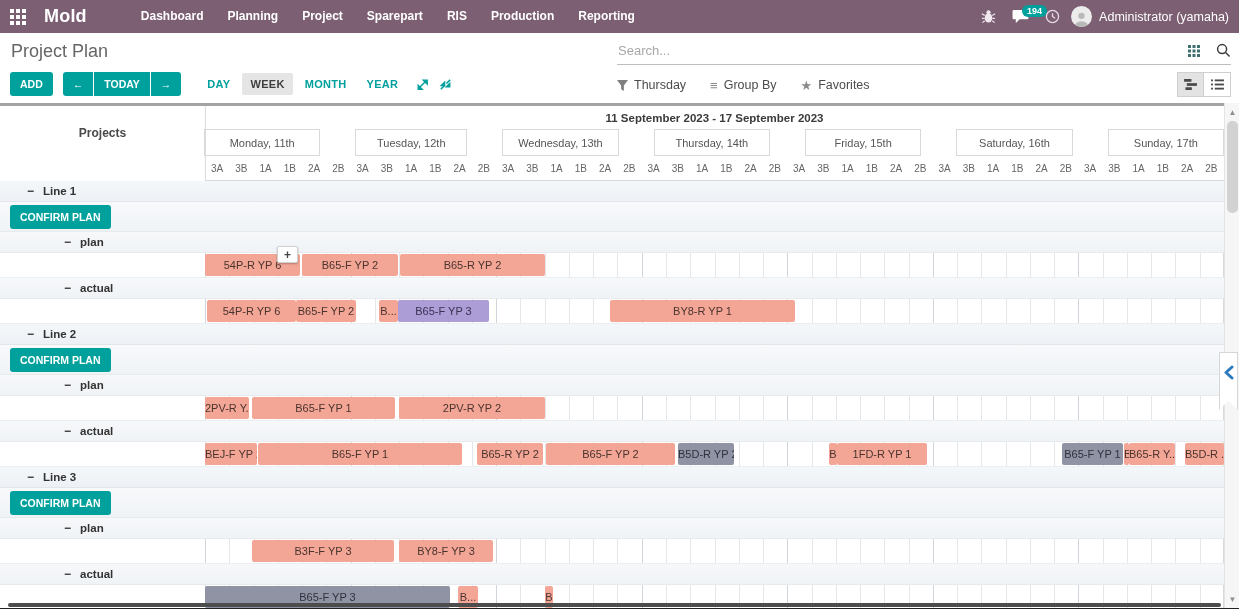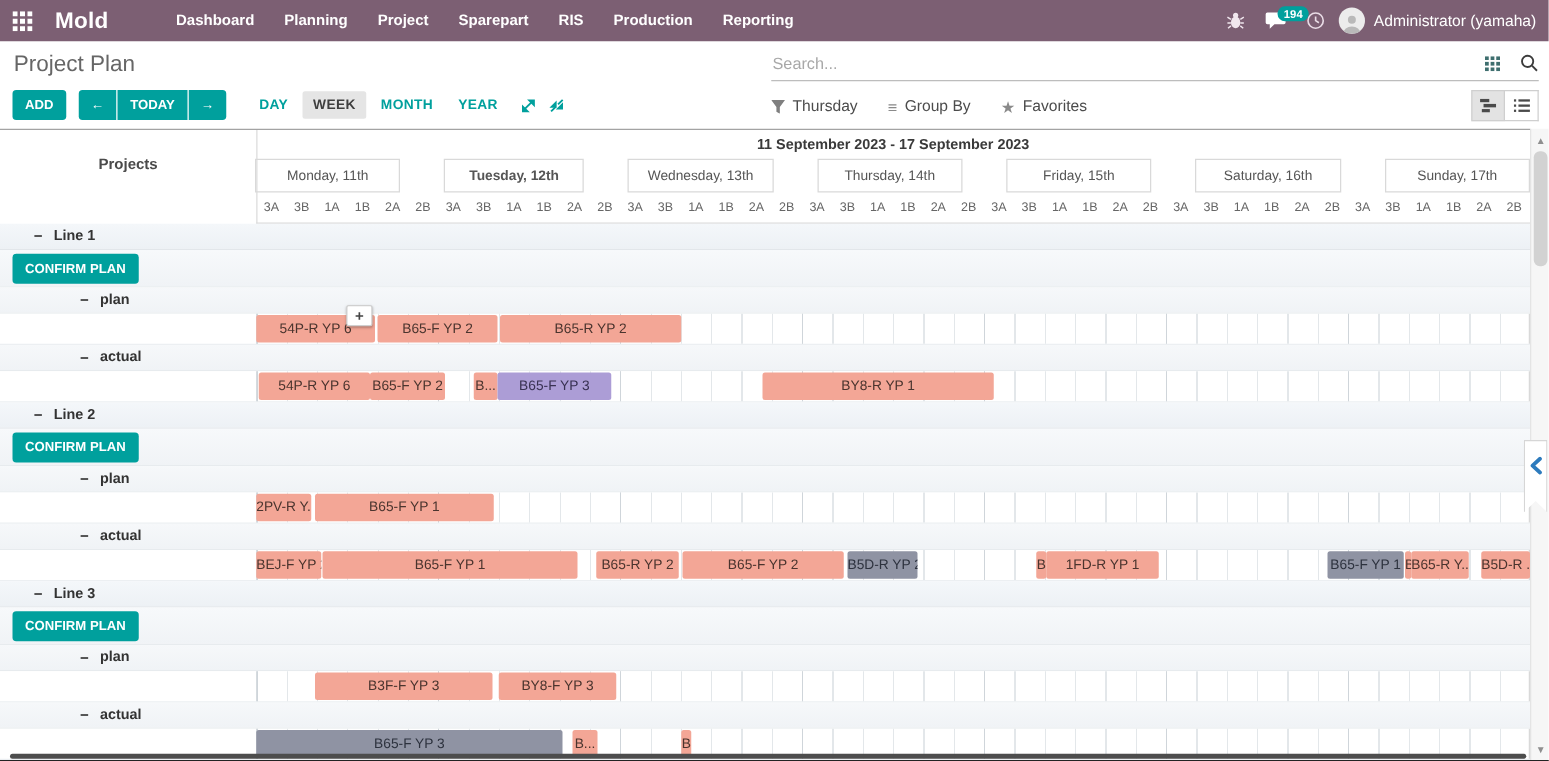--- a/index.html
+++ b/index.html
@@ -44,21 +44,21 @@
   .zoom-icons { display:flex; gap:10px; margin-left:10px; align-items:center; }
   .tb-filters { position:absolute; left:617px; top:2px; height:26px; display:flex; align-items:center; gap:24px; }
   .filter-item { display:flex; align-items:center; gap:6px; font-size:12.5px; color:#4c4c4c; cursor:pointer; }
   .filter-glyph { color:#8a8a8a; font-size:13px; }
   .view-switcher { position:absolute; right:8px; top:2px; display:flex; }
   .vs-btn { width:27px; height:25px; border:1px solid #cfcfcf; background:#fff; display:flex; align-items:center; justify-content:center; cursor:pointer; }
   .vs-btn + .vs-btn { border-left:none; }
   .vs-btn.active { background:#e3e3e3; }
 
   
-  .gantt { position:absolute; top:103px; left:0; width:1224px; bottom:0; border-top:1px solid #a3a3a3; }
+  .gantt { position:absolute; top:103px; left:0; width:1224px; bottom:0; border-top:3px solid #a3a3a3; }
   .g-header { position:relative; height:75px; }
   .range-title { position:absolute; left:205px; width:1019px; top:6px; text-align:center;
     font-size:11.5px; font-weight:bold; color:#3a3a3a; }
   .projects-label { position:absolute; left:0; width:205px; top:20px; text-align:center;
     font-size:12px; font-weight:bold; color:#4a4a4a; }
   .col-sep { position:absolute; left:205px; top:0; width:1px; height:75px; background:#dcdcdc; }
   .day-row { position:absolute; left:205px; top:23px; width:1019px; height:27px; display:flex;gap:36px; }
   .day-cell { border:1px solid #d9d9d9; margin-left:-1px; display:flex; align-items:center; justify-content:center;
     font-size:11px; color:#555; white-space:nowrap; overflow:hidden; }
   .slot-row { position:absolute; left:205px; top:50px; width:1019px; height:25px; display:flex;
@@ -275,21 +275,21 @@
   </div>
 </div>
 
 <div class="gantt">
   <div class="g-header">
     <div class="range-title">11 September 2023 - 17 September 2023</div>
     <div class="projects-label">Projects</div>
     <div class="col-sep"></div>
     <div class="day-row">
         <div class="day-cell" style="width: 145.571px;">Monday, 11th</div>
-        <div class="day-cell" style="width: 140px; font-weight: bold;">Tuesday, 12th</div>
+        <div class="day-cell" style="width: 140px;">Tuesday, 12th</div>
         <div class="day-cell" style="width: 145.571px;">Wednesday, 13th</div>
         <div class="day-cell" style="width: 145.571px;">Thursday, 14th</div>
         <div class="day-cell" style="width: 145.571px;">Friday, 15th</div>
         <div class="day-cell" style="width: 145.571px;">Saturday, 16th</div>
         <div class="day-cell" style="width: 145.571px;">Sunday, 17th</div>
       </div>
     <div class="slot-row">
         <div class="slot-cell" style="width: 24.2619px;">3A</div>
         <div class="slot-cell" style="width: 24.2619px;">3B</div>
         <div class="slot-cell" style="width: 24.2619px;">1A</div>
@@ -375,20 +375,21 @@
         <button class="btn-teal">CONFIRM PLAN</button>
       </div>
       <div class="row-sub">
         <div class="g-toggle">−</div>
         <div class="g-label">plan</div>
       </div>
       <div class="row-bars">
         <div class="bar-grid">
           <div class="bar salmon" style="left: 0px; width: 44px;">2PV-R Y...</div>
           <div class="bar salmon" style="left: 47px; width: 143px;">B65-F YP 1</div>
+          <div class="bar salmon" style="left: 194px; width: 146px;">2PV-R YP 2</div>
         </div>
       </div>
       <div class="row-sub">
         <div class="g-toggle">−</div>
         <div class="g-label">actual</div>
       </div>
       <div class="row-bars">
         <div class="bar-grid">
           <div class="bar salmon" style="left: 0px; width: 52px;">BEJ-F YP 2</div>
           <div class="bar salmon" style="left: 53px; width: 204px;">B65-F YP 1</div>

